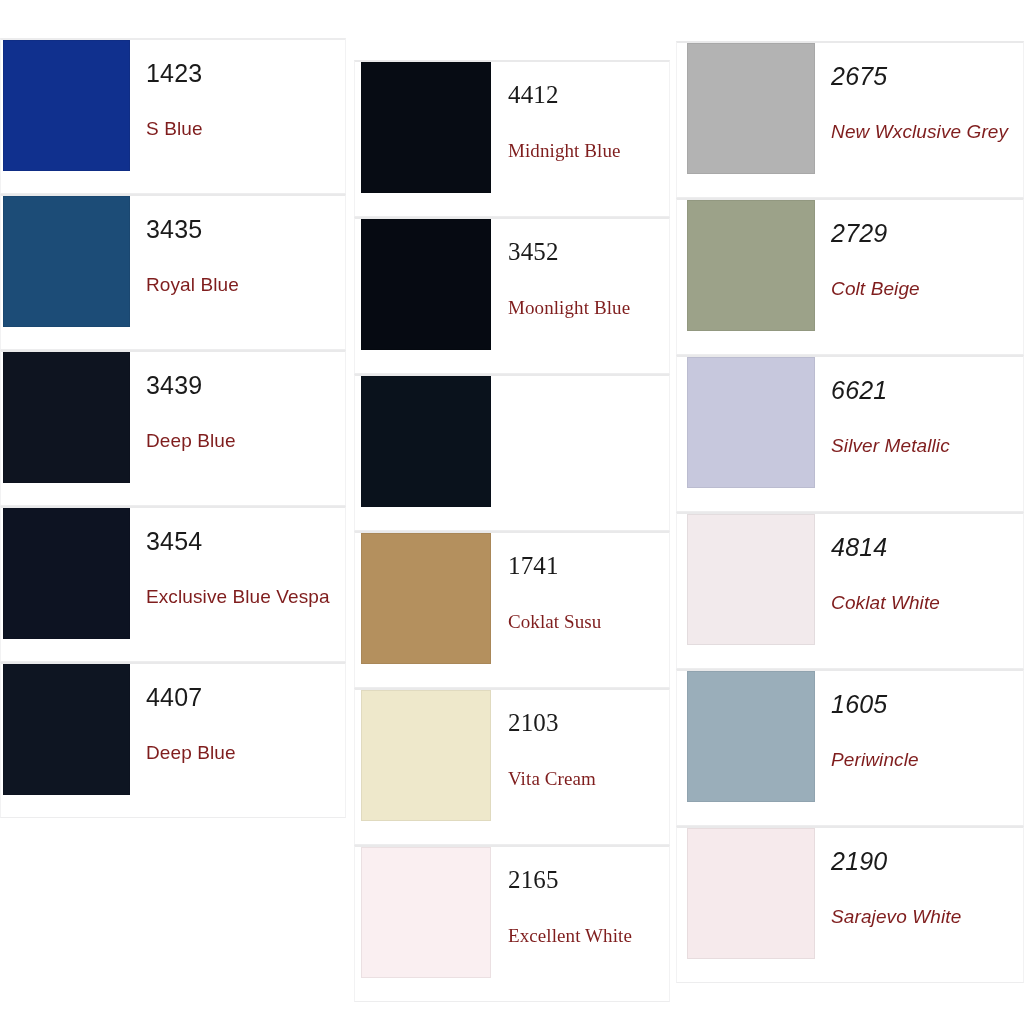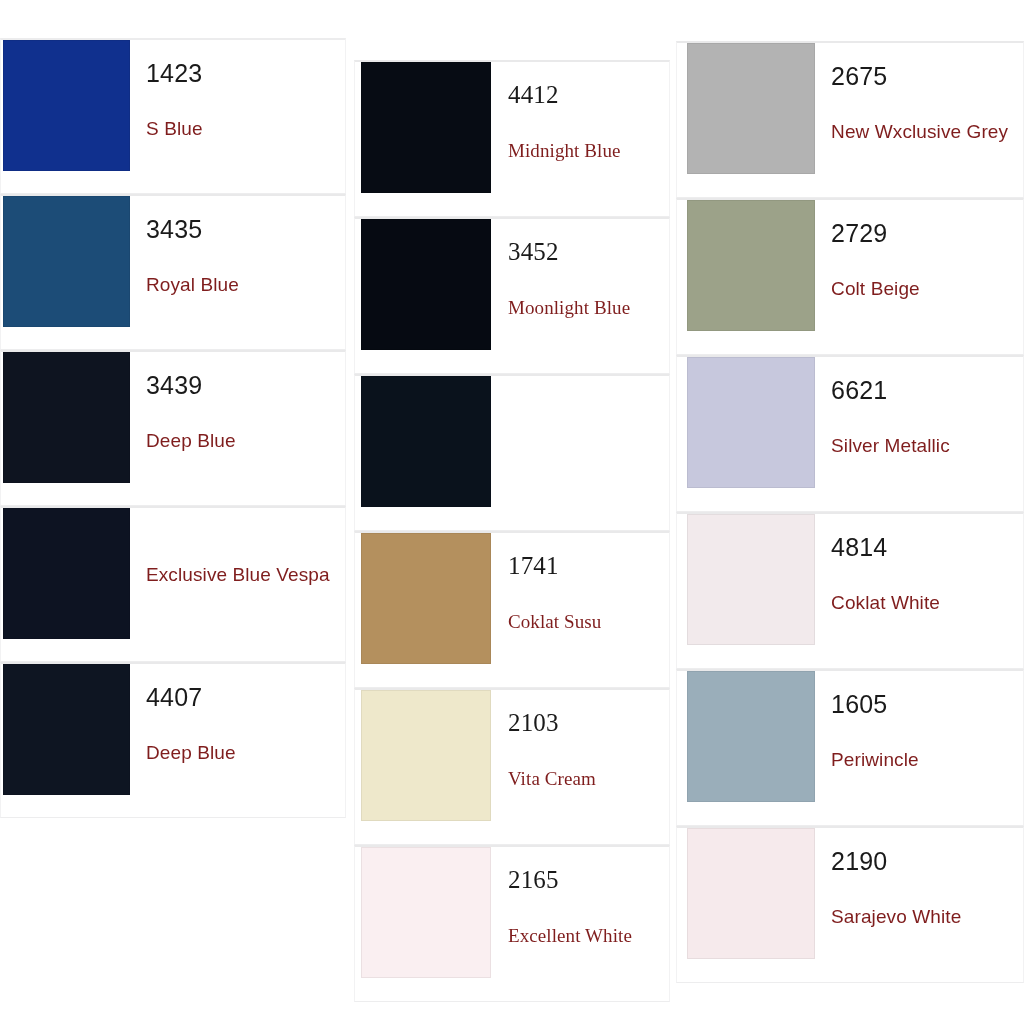--- a/index.html
+++ b/index.html
@@ -56,21 +56,21 @@
     border-left: 1px solid #f2f2f3;
     border-right: 1px solid #f2f2f3;
     display: flex;
     flex-direction: row;
     align-items: flex-start;
     position: relative;
   }
 
   .col-0 .swatch-card { height: 156px; margin-bottom: 0px; }
   .col-1 .swatch-card { height: 157px; margin-bottom: 0px; }
-  .col-2 .swatch-card { height: 157px; margin-bottom: 0px; }
+  .col-2 .swatch-card { height: 157px; margin-bottom: 0px; font-style: italic; }
 
   .swatch-chip {
     flex: 0 0 auto;
     width: 127px;
     height: 131px;
     margin: 0px 0 0 2px;
     border: 1px solid rgba(0,0,0,0.06);
     box-sizing: border-box;
   }
   .col-1 .swatch-chip { width: 130px; height: 131px; margin-left: 6px; }
@@ -126,20 +126,21 @@
       <div class="swatch-card">
         <div class="swatch-chip" style="background-color: rgb(14, 20, 32);"></div>
         <div class="swatch-info">
           <div class="swatch-code">3439</div>
           <div class="swatch-name">Deep Blue</div>
         </div>
       </div>
       <div class="swatch-card">
         <div class="swatch-chip" style="background-color: rgb(13, 19, 34);"></div>
         <div class="swatch-info">
+          <div class="swatch-code">3454</div>
           <div class="swatch-name">Exclusive Blue Vespa</div>
         </div>
       </div>
       <div class="swatch-card">
         <div class="swatch-chip" style="background-color: rgb(14, 21, 34);"></div>
         <div class="swatch-info">
           <div class="swatch-code">4407</div>
           <div class="swatch-name">Deep Blue</div>
         </div>
       </div>

